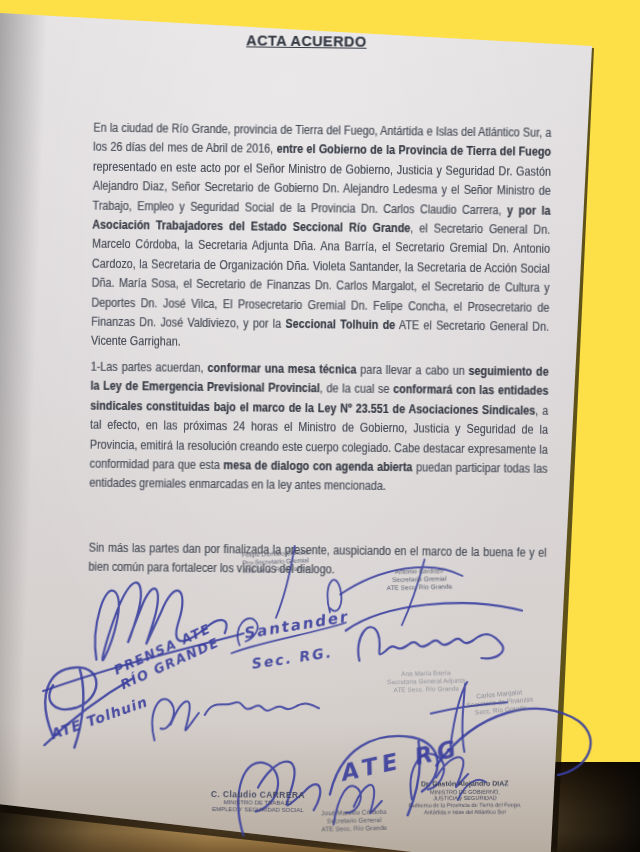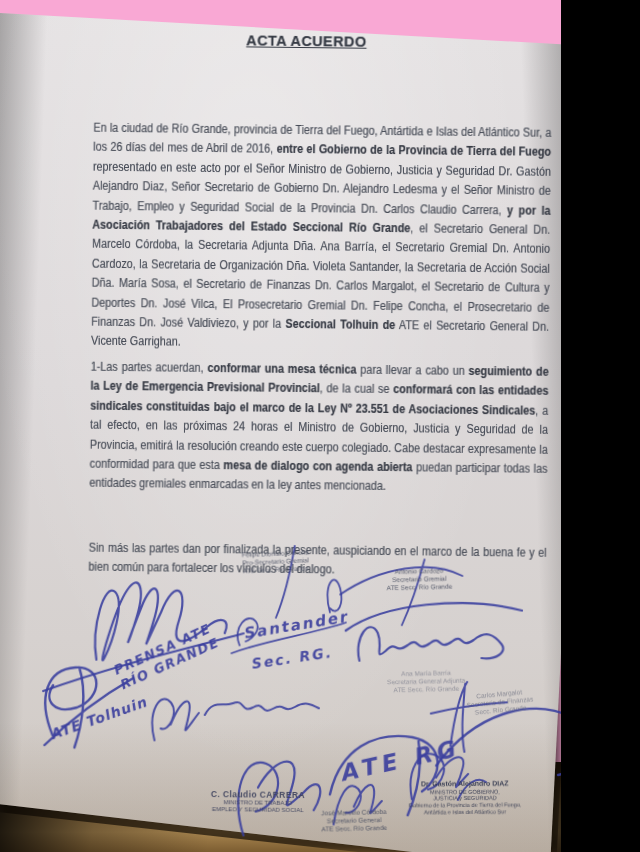--- a/index.html
+++ b/index.html
@@ -1,16 +1,16 @@
 <!DOCTYPE html>
 <html><head>
 <meta charset="utf-8">
 <style>
   html,body{margin:0;padding:0;background:#000;}
-  .photo{position:relative;width:561px;height:852px;overflow:hidden;background:#f9a8d4;
+  .photo{position:relative;width:640px;height:852px;overflow:hidden;background:#fde047;
          font-family:"Liberation Sans",sans-serif;}
   
   .table{position:absolute;left:0;top:762px;width:640px;height:90px;
     background:
       linear-gradient(100deg, rgba(0,0,0,0.88) 0%, rgba(0,0,0,0.3) 16%, rgba(0,0,0,0) 34%,
                       rgba(0,0,0,0) 58%, rgba(0,0,0,0.5) 80%, rgba(0,0,0,0.92) 100%),
       linear-gradient(180deg,#3f2a12 0%,#6f5128 26%,#9c7a47 55%,#a8854f 78%,#7c5d31 100%);}
   .paper-shadow{position:absolute;inset:0;
     clip-path:polygon(-20px 14px,594px 48px,556px 874px,-38px 808px);
     background:rgba(10,6,2,0.65);filter:blur(5px);}

